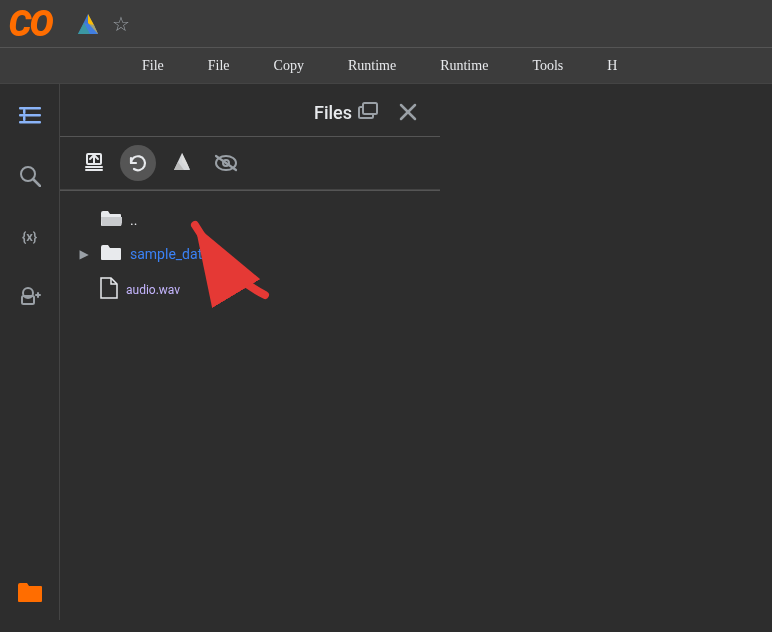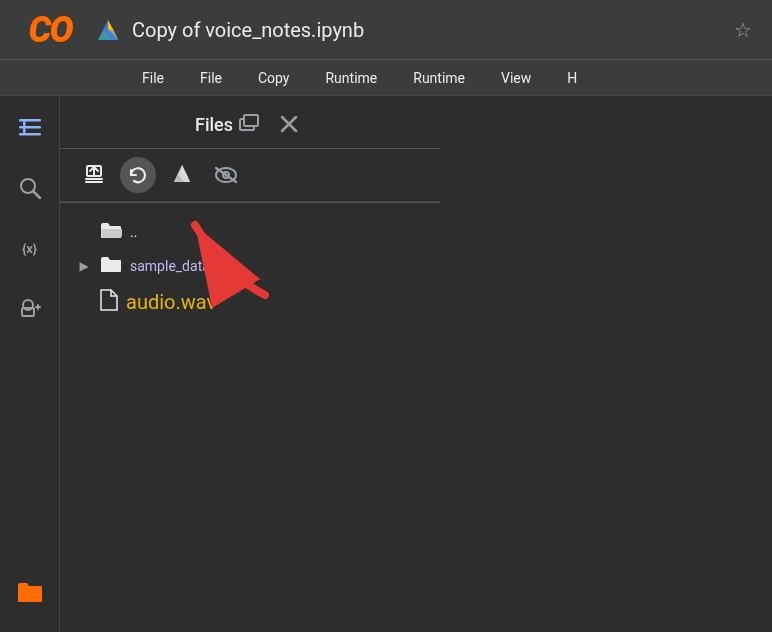--- a/index.html
+++ b/index.html
@@ -9,25 +9,25 @@
       height: 632px;
       background: #2d2d2d;
       font-family: 'Roboto', Arial, sans-serif;
       overflow: hidden;
       position: relative;
     }
 
     
     .topbar {
       width: 100%;
-      height: 60px;
+      height: 48px;
       background: #3c3c3c;
       display: flex;
       align-items: center;
-      padding: 0 20px;
+      padding: 0 0;
       gap: 12px;
       border-bottom: 1px solid #555;
     }
 
     .colab-logo {
       width: 60px;
       height: 48px;
       display: flex;
       align-items: center;
       justify-content: center;
@@ -68,22 +68,23 @@
     }
 
     
     .menubar {
       width: 100%;
       height: 36px;
       background: #3c3c3c;
       display: flex;
       align-items: center;
       padding: 0 0 0 130px;
-      gap: 12px;
+      gap: 20px;
       border-bottom: 1px solid #444;
+      font-family: Liberation Serif, serif;
     }
 
     .menu-item {
       padding: 4px 12px;
       color: #e8eaed;
       font-size: 14px;
       cursor: pointer;
       border-radius: 4px;
     }
 
@@ -127,21 +128,21 @@
     .files-panel {
       width: 380px;
       background: #2d2d2d;
       display: flex;
       flex-direction: column;
     }
 
     .files-header {
       display: flex;
       align-items: center;
-      justify-content: center;
+      justify-content: flex-end;
       padding: 12px 16px 8px 16px;
       border-bottom: 1px solid #555;
     }
 
     .files-title {
       color: #e8eaed;
       font-size: 18px;
       font-weight: 500;
     }
 
@@ -242,31 +243,30 @@
   <div class="drive-icon-wrap">
     <svg class="drive-triangle" viewBox="0 0 24 24">
       <polygon points="12,2 2,22 22,22" fill="#4285F4" opacity="0.8"></polygon>
       <polygon points="12,2 2,22 22,22" fill="none" stroke="#34A853" stroke-width="0"></polygon>
       <path d="M2 22 L8 11 L14 22 Z" fill="#34A853"></path>
       <path d="M12 2 L18 13 L22 22 L12 11 Z" fill="#FBBC04"></path>
       <path d="M2 22 L8 11 L18 13 L22 22 Z" fill="#4285F4" opacity="0.5"></path>
     </svg>
   </div>
 
-  <span class="topbar-title">Copy of voice_notes.ipynb</span>
   <span class="star-icon">☆</span>
 </div>
 
 <div class="menubar">
   <span class="menu-item">File</span>
   <span class="menu-item">File</span>
   <span class="menu-item">Copy</span>
   <span class="menu-item">Runtime</span>
   <span class="menu-item">Runtime</span>
-  <span class="menu-item">View</span>
+  <span class="menu-item">Tools</span>
   <span class="menu-item">H</span>
 </div>
 
 <div class="main-area">
 
   <div class="left-sidebar">
     <div class="sidebar-icon active">
       <svg width="22" height="18" viewBox="0 0 22 18">
         <rect y="0" width="22" height="2.5" rx="1" fill="#8ab4f8"></rect>
         <rect y="7" width="22" height="2.5" rx="1" fill="#8ab4f8"></rect>
@@ -374,32 +374,32 @@
         <span style="color:#e8eaed; font-size:14px;">..</span>
       </div>
 
       <div class="file-item">
         <span class="expand-arrow" style="color:#9aa0a6; font-size:12px;">▶</span>
         <span class="file-icon folder">
           <svg width="22" height="18" viewBox="0 0 22 18">
             <path d="M1 4 Q1 2 3 2 L8 2 L10 5 L20 5 Q21 5 21 6 L21 16 Q21 17 20 17 L2 17 Q1 17 1 16 Z" fill="#e8eaed"></path>
           </svg>
         </span>
-        <span style="color:#c4b5fd; font-size:14px;">sample_data</span>
+        <span style="color:#3b82f6; font-size:14px;">sample_data</span>
       </div>
 
       <div class="file-item">
         <span class="expand-arrow" style="width:16px;"></span>
         <span class="file-icon">
           <svg width="18" height="22" viewBox="0 0 18 22">
             <path d="M1 1 L11 1 L17 7 L17 21 Q17 21 16 21 L2 21 Q1 21 1 21 Z" stroke="#e8eaed" stroke-width="1.5" fill="none"></path>
             <path d="M11 1 L11 7 L17 7" stroke="#e8eaed" stroke-width="1.5" fill="none"></path>
           </svg>
         </span>
-        <span style="color:#eab308; font-size:20px;">audio.wav</span>
+        <span style="color:#c4b5fd; font-size:12px;">audio.wav</span>
       </div>
     </div>
   </div>
 
   <div class="notebook-area"></div>
 </div>
 
 <div style="position:absolute; top:195px; left:165px; pointer-events:none;">
   <svg width="120" height="120" viewBox="0 0 120 120">
 

